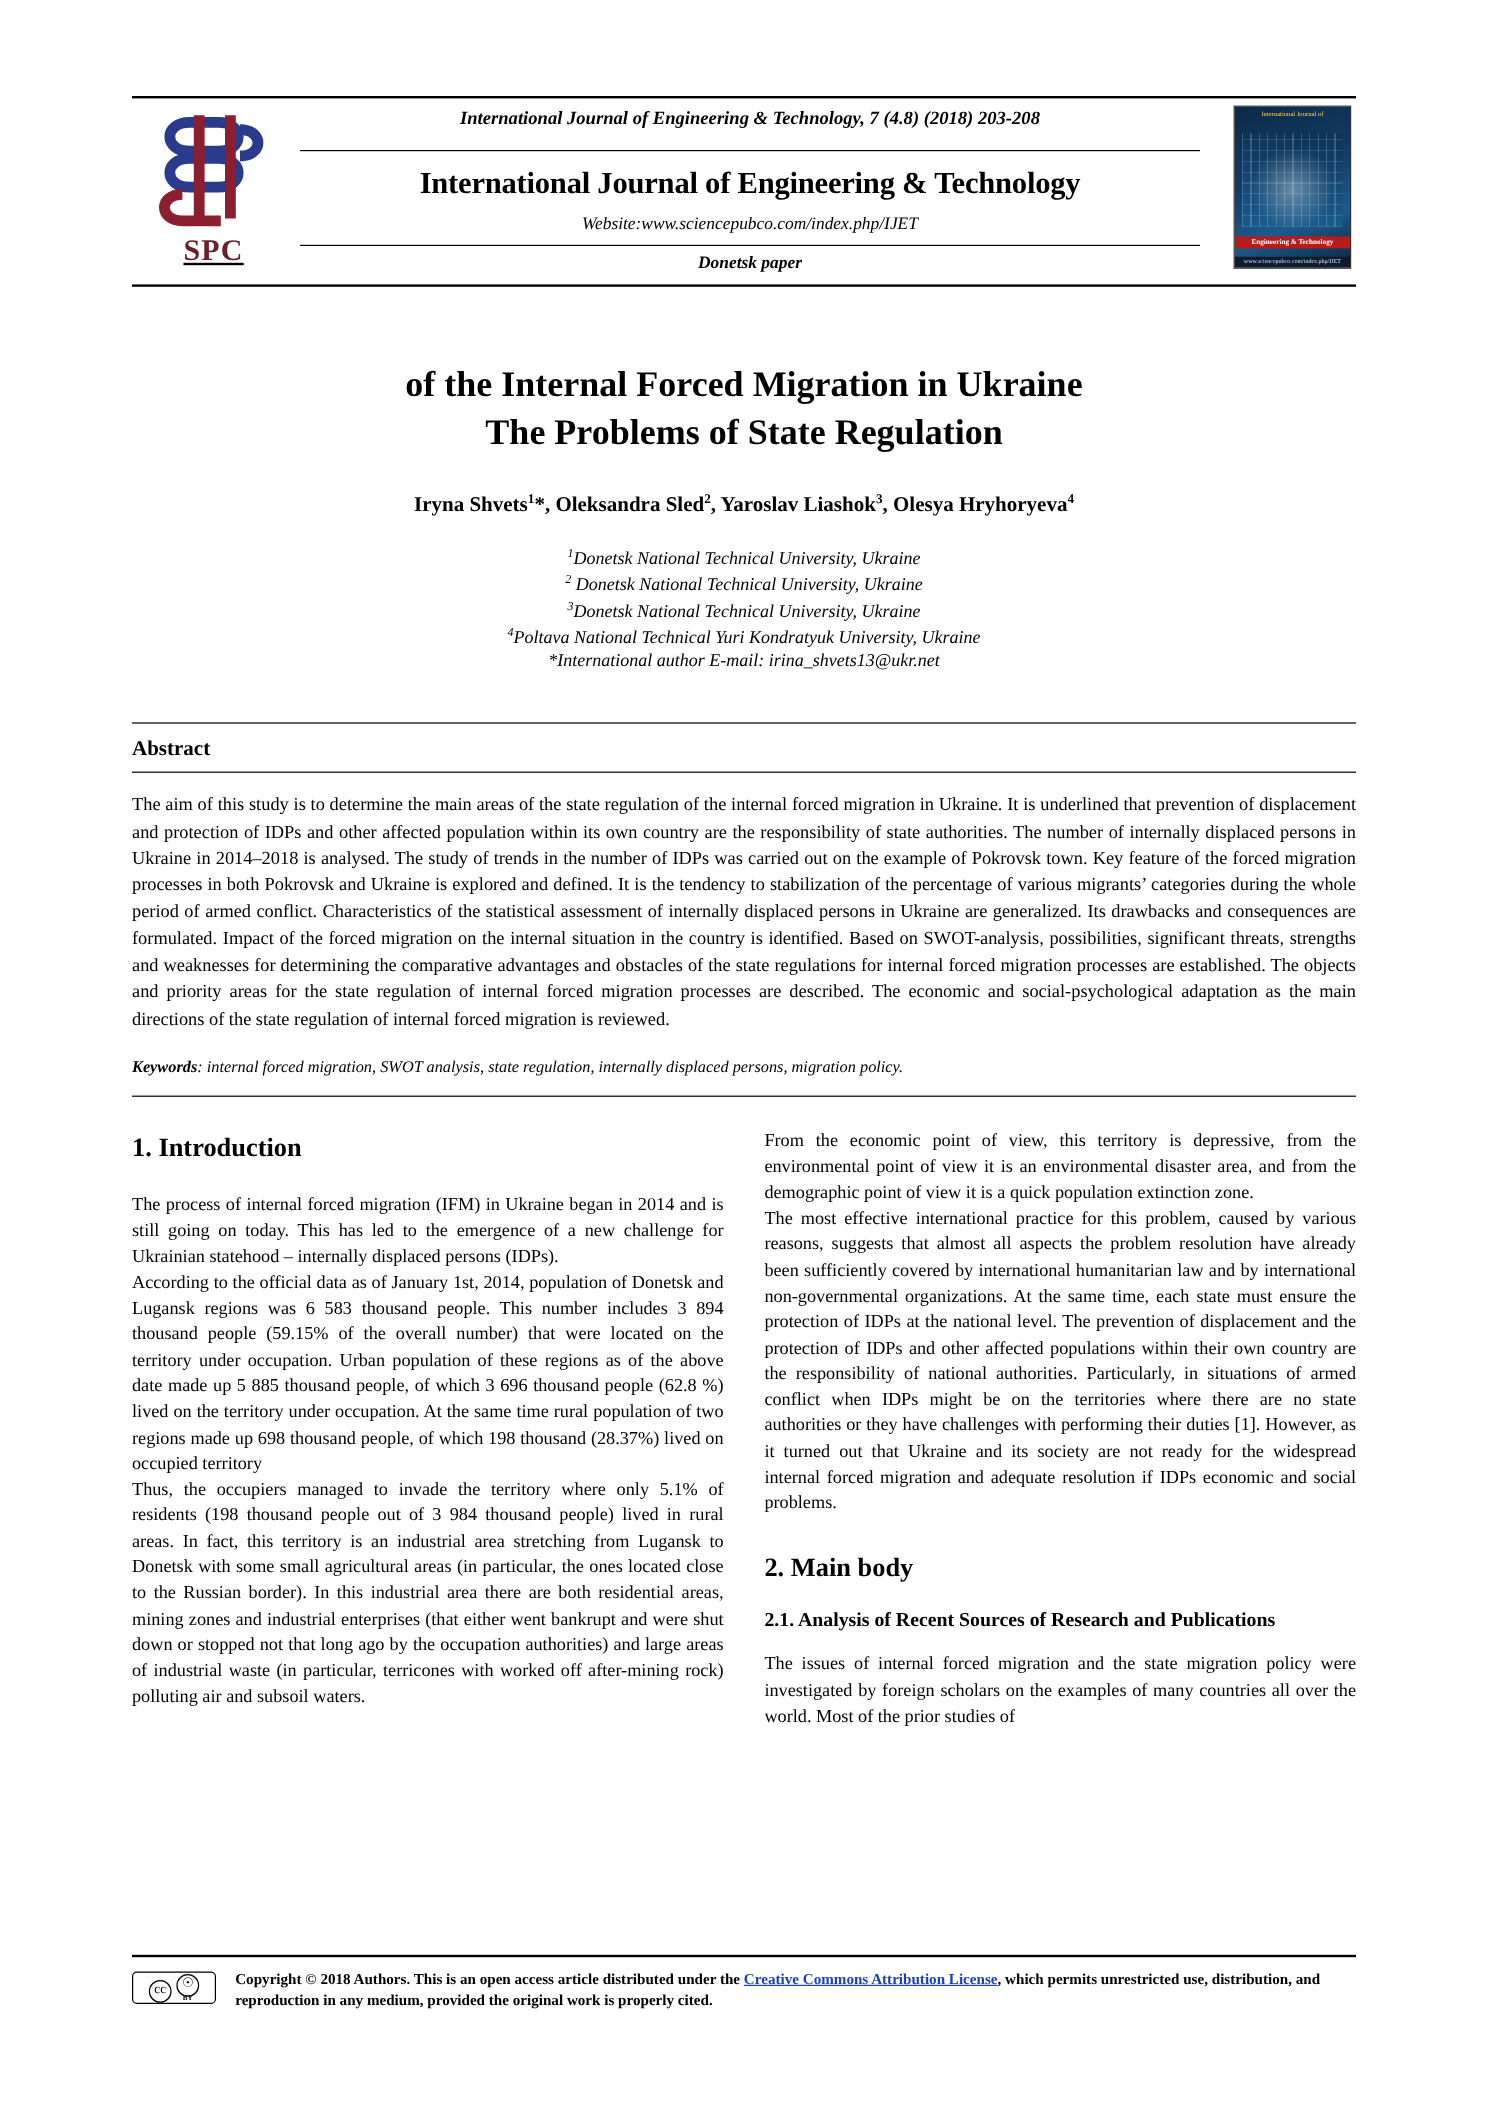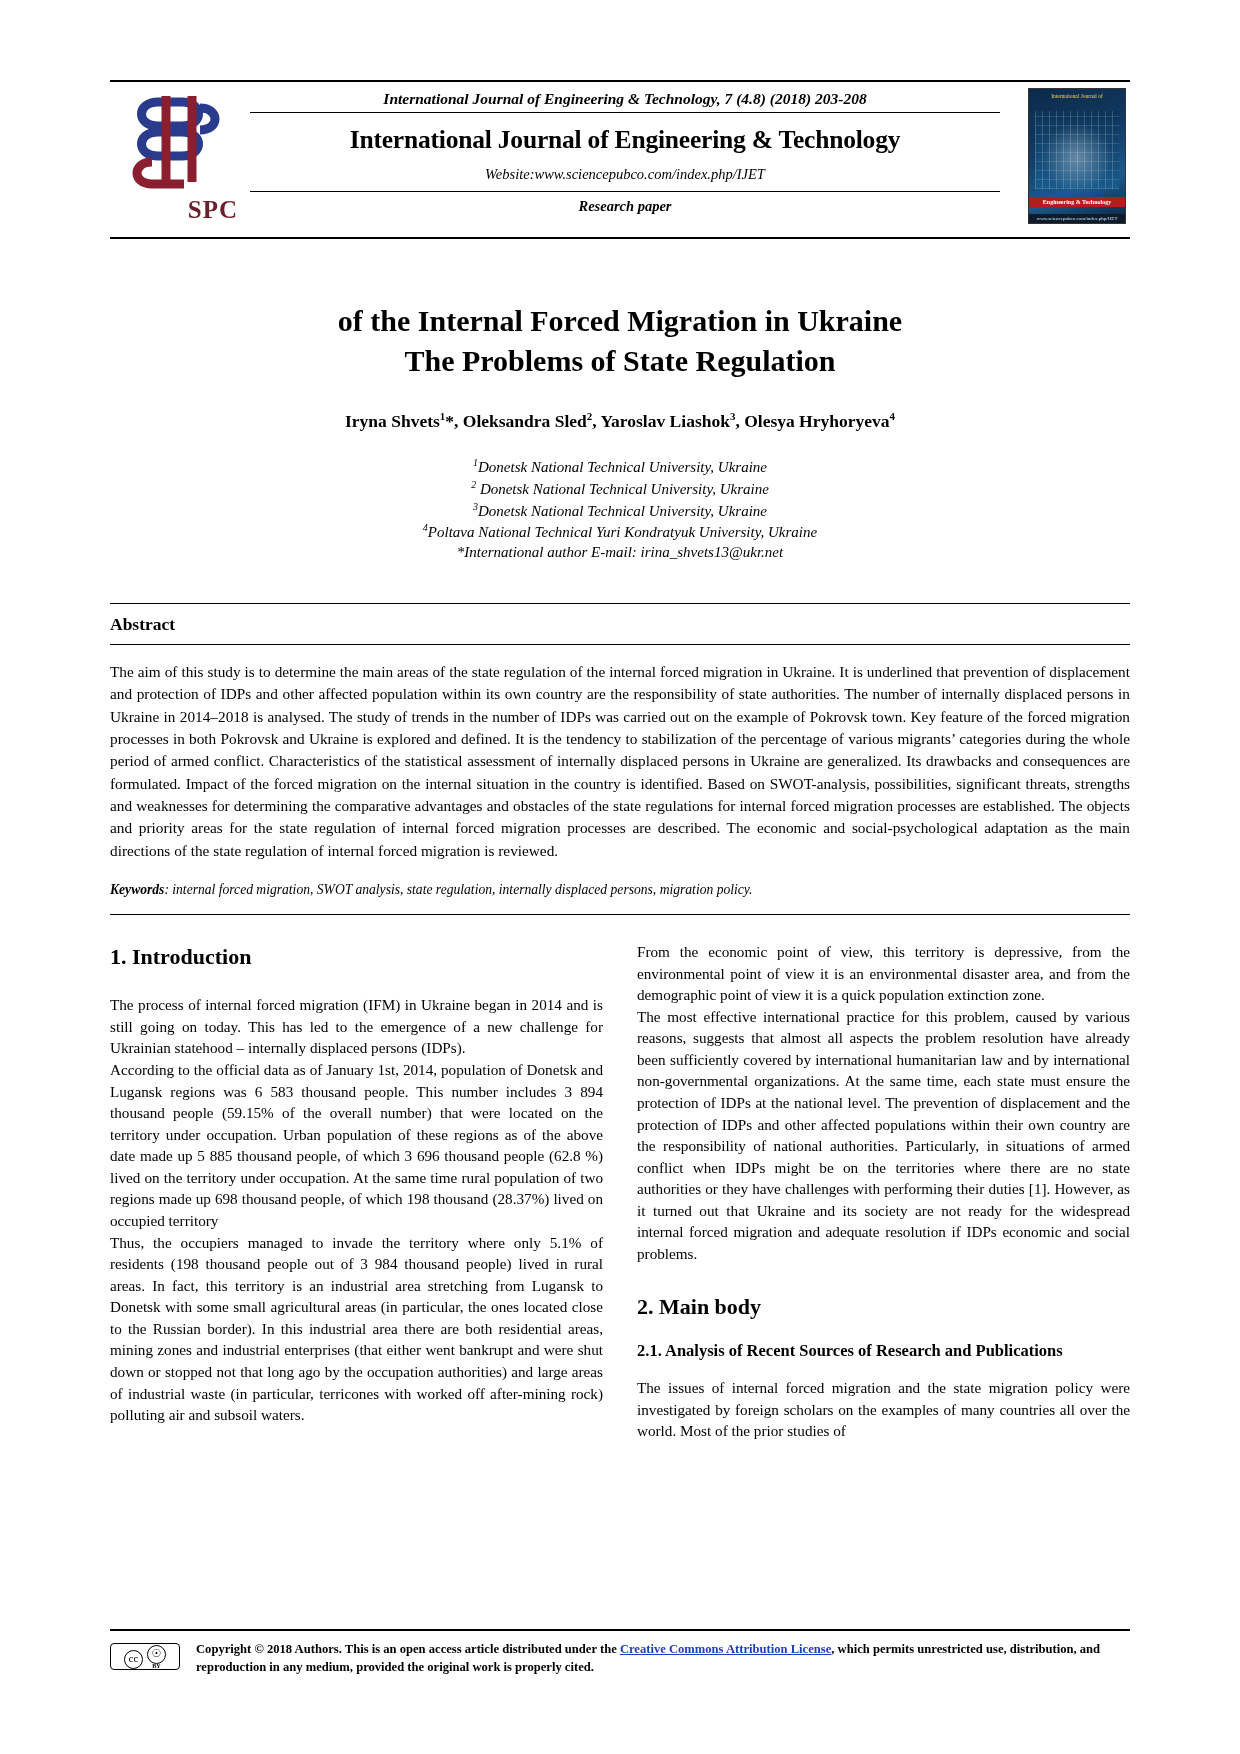--- a/index.html
+++ b/index.html
@@ -34,21 +34,22 @@
   .masthead-inner {
     position: relative;
     height: 100%;
   }
   .spc-logo {
     position: absolute;
     left: 8px;
     top: 4px;
     width: 120px;
     height: 140px;
-    text-align: right;
+    text-align: center;
+    text-decoration: underline;
   }
   .spc-logo svg { display: block; margin: 0 auto; }
   .spc-text {
     font-family: "Liberation Serif", serif;
     font-weight: bold;
     font-size: 25px;
     letter-spacing: 1px;
     color: #6b1f2a;
     margin-top: 2px;
   }
@@ -104,21 +105,21 @@
   .mh-center {
     margin: 0 130px 0 140px;
     text-align: center;
     padding-top: 8px;
   }
   .mh-line1 {
     font-style: italic;
     font-weight: bold;
     font-size: 15.5px;
     border-bottom: 1px solid #000;
-    padding-bottom: 4px;
+    padding-bottom: 17px;
     margin-bottom: 0;
   }
   .mh-title {
     font-weight: bold;
     font-size: 25.5px;
     margin-top: 12px;
     letter-spacing: -0.2px;
   }
   .mh-site {
     font-style: italic;
@@ -295,21 +296,21 @@
           </g>
         </svg>
         <div class="spc-text">SPC</div>
       </div>
 
       <div class="mh-center">
         <div class="mh-line1">International Journal of Engineering &amp; Technology, 7 (4.8) (2018) 203-208</div>
         <div class="mh-title">International Journal of Engineering &amp; Technology</div>
         <div class="mh-site">Website:www.sciencepubco.com/index.php/IJET</div>
         <div class="mh-rule"></div>
-        <div class="mh-type">Research paper</div>
+        <div class="mh-type">Donetsk paper</div>
       </div>
 
       <div class="journal-thumb">
         <div class="tt">International Journal of</div>
         <div class="thumb-art"></div>
         <div class="band">Engineering &amp; Technology</div>
         <div class="band2">www.sciencepubco.com/index.php/IJET</div>
       </div>
 
     </div>

